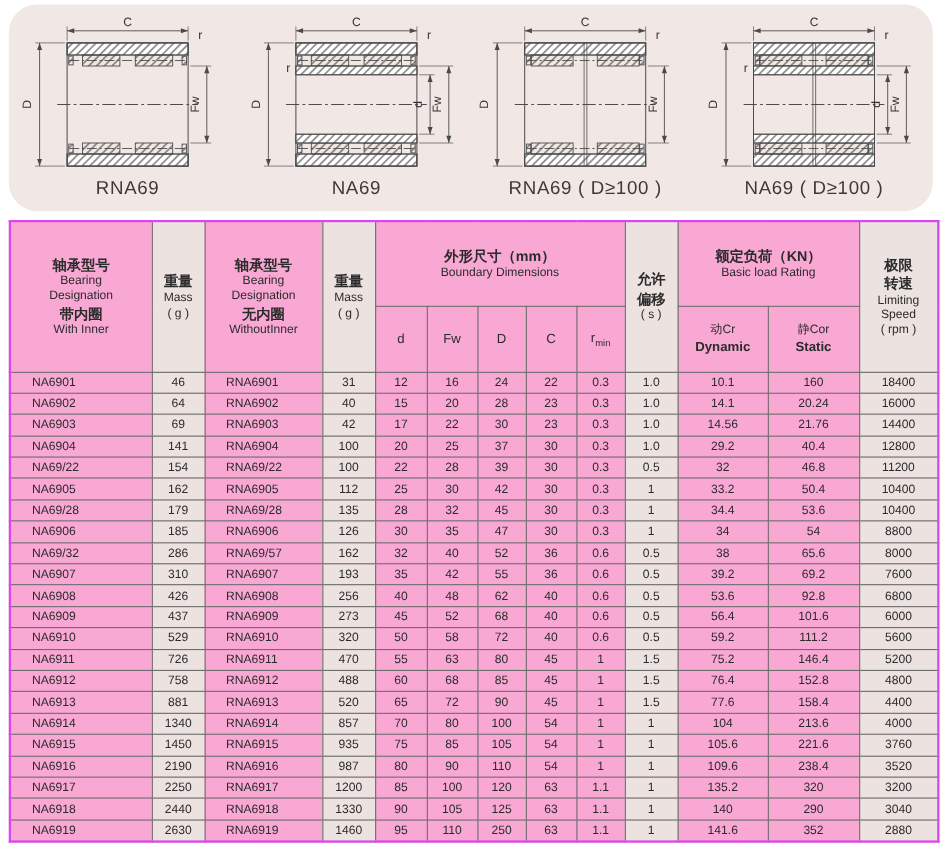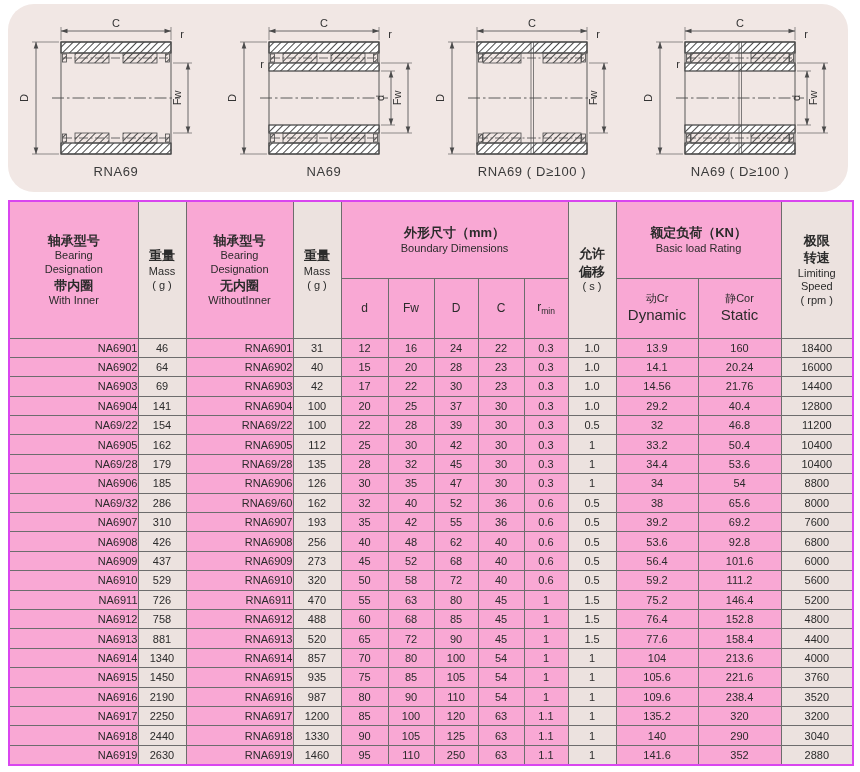--- a/index.html
+++ b/index.html
@@ -8,39 +8,39 @@
     font-family:"Liberation Sans","DejaVu Sans",sans-serif;color:#2b2b2b;
     -webkit-font-smoothing:antialiased;
   }
   .panel{
     position:absolute;left:8px;top:4px;width:840px;height:188px;
     background:#f1e7e4;border-radius:26px;
     display:flex;align-items:center;justify-content:space-evenly;
   }
   .diagram{display:flex;flex-direction:column;align-items:center;}
   .diagram .caption{
-    font-size:13px;color:#3a3a3a;margin-top:-4px;letter-spacing:0.6px;
+    font-size:17px;color:#3a3a3a;margin-top:-4px;letter-spacing:0.6px;
   }
   table.spec{
     position:absolute;left:8px;top:200px;width:844px;
     border-collapse:collapse;table-layout:fixed;
     border:2px solid #d946ef;background:#f9a8d4;
   }
   .spec th,.spec td{
     border:1px solid #6d6d6d;padding:0;text-align:center;vertical-align:middle;
   }
   .spec thead tr.h1{height:77px;}
   .spec thead tr.h2{height:60px;}
   .spec tbody td{font-size:11px;height:18.4px;white-space:nowrap;}
-  .spec tbody td.left{text-align:right;padding-left:4px;}
+  .spec tbody td.left{text-align:left;padding-left:19px;}
   .shaded{background:#ece2df;}
   .zh{display:block;font-size:13px;font-weight:bold;line-height:1.35;}
   .en{display:block;font-size:11px;font-weight:normal;line-height:1.25;}
   .mid{display:block;font-size:11px;font-weight:normal;line-height:1.3;}
-  .sm{font-size:15px;}
+  .sm{font-size:12px;font-weight:bold;}
   th.sub{font-weight:normal;font-size:12px;}
   th.sub sub{font-size:8.5px;}
 </style>
 </head>
 <body>
 
 <div class="panel">
     <div class="diagram">
       <svg width="200" height="150" viewBox="0 0 200 150">
         <defs>
@@ -335,21 +335,21 @@
         <td class="left">NA6901</td>
         <td class="shaded">46</td>
         <td class="left">RNA6901</td>
         <td class="shaded">31</td>
         <td>12</td>
         <td>16</td>
         <td>24</td>
         <td>22</td>
         <td>0.3</td>
         <td class="shaded">1.0</td>
-        <td>13.9</td>
+        <td>10.1</td>
         <td>160</td>
         <td class="shaded">18400</td>
       </tr>
       <tr>
         <td class="left">NA6902</td>
         <td class="shaded">64</td>
         <td class="left">RNA6902</td>
         <td class="shaded">40</td>
         <td>15</td>
         <td>20</td>
@@ -447,21 +447,21 @@
         <td>30</td>
         <td>0.3</td>
         <td class="shaded">1</td>
         <td>34</td>
         <td>54</td>
         <td class="shaded">8800</td>
       </tr>
       <tr>
         <td class="left">NA69/32</td>
         <td class="shaded">286</td>
-        <td class="left">RNA69/60</td>
+        <td class="left">RNA69/57</td>
         <td class="shaded">162</td>
         <td>32</td>
         <td>40</td>
         <td>52</td>
         <td>36</td>
         <td>0.6</td>
         <td class="shaded">0.5</td>
         <td>38</td>
         <td>65.6</td>
         <td class="shaded">8000</td>

